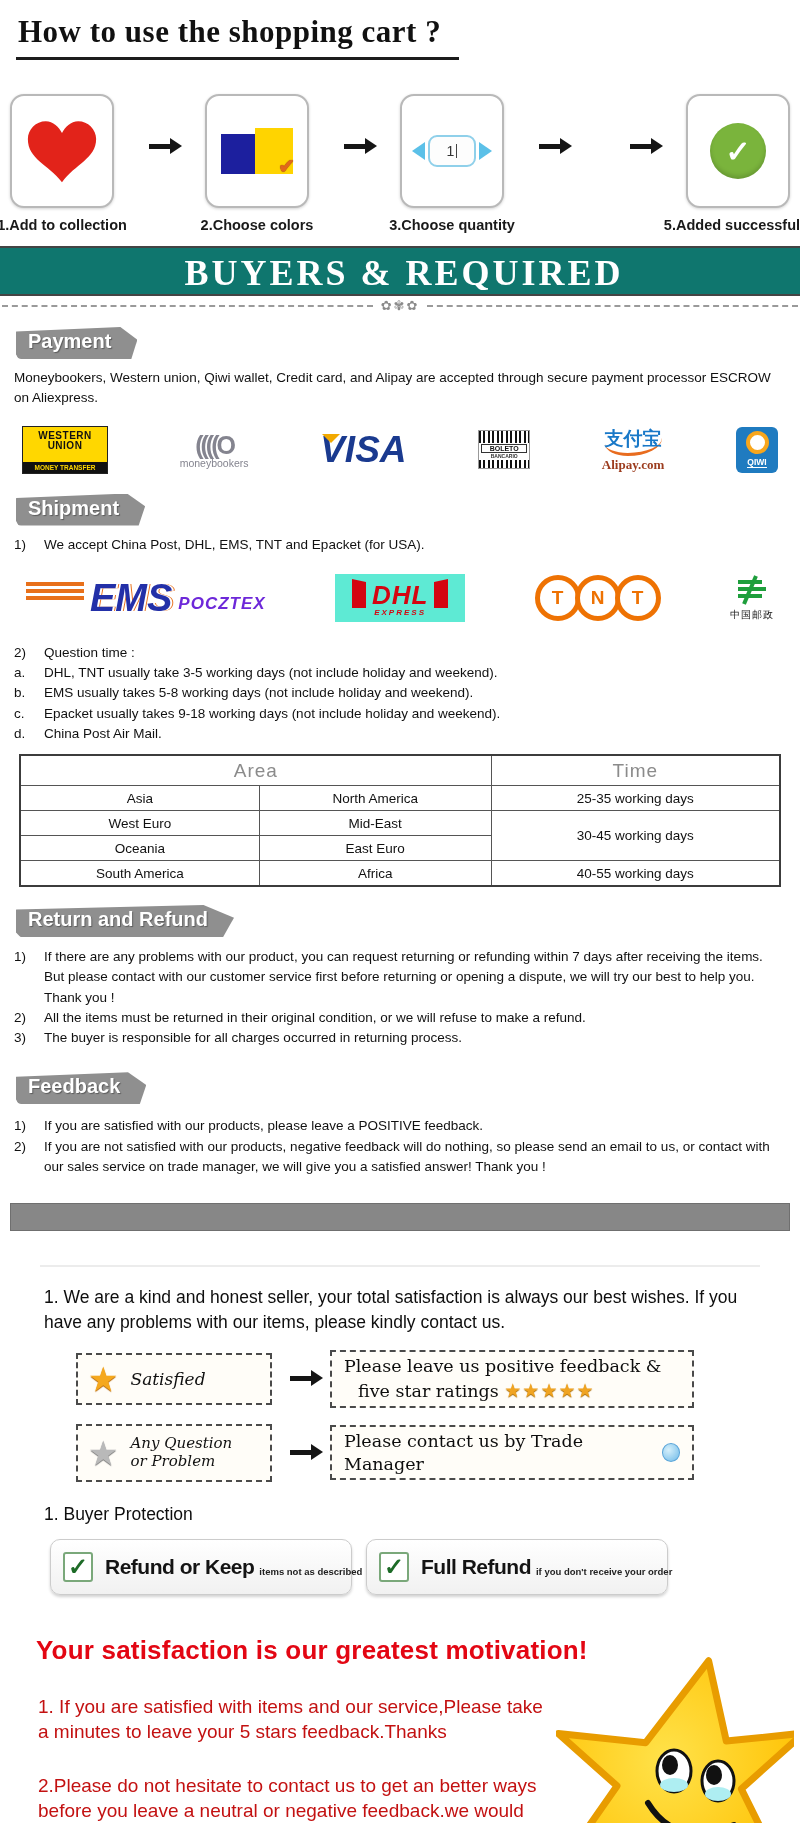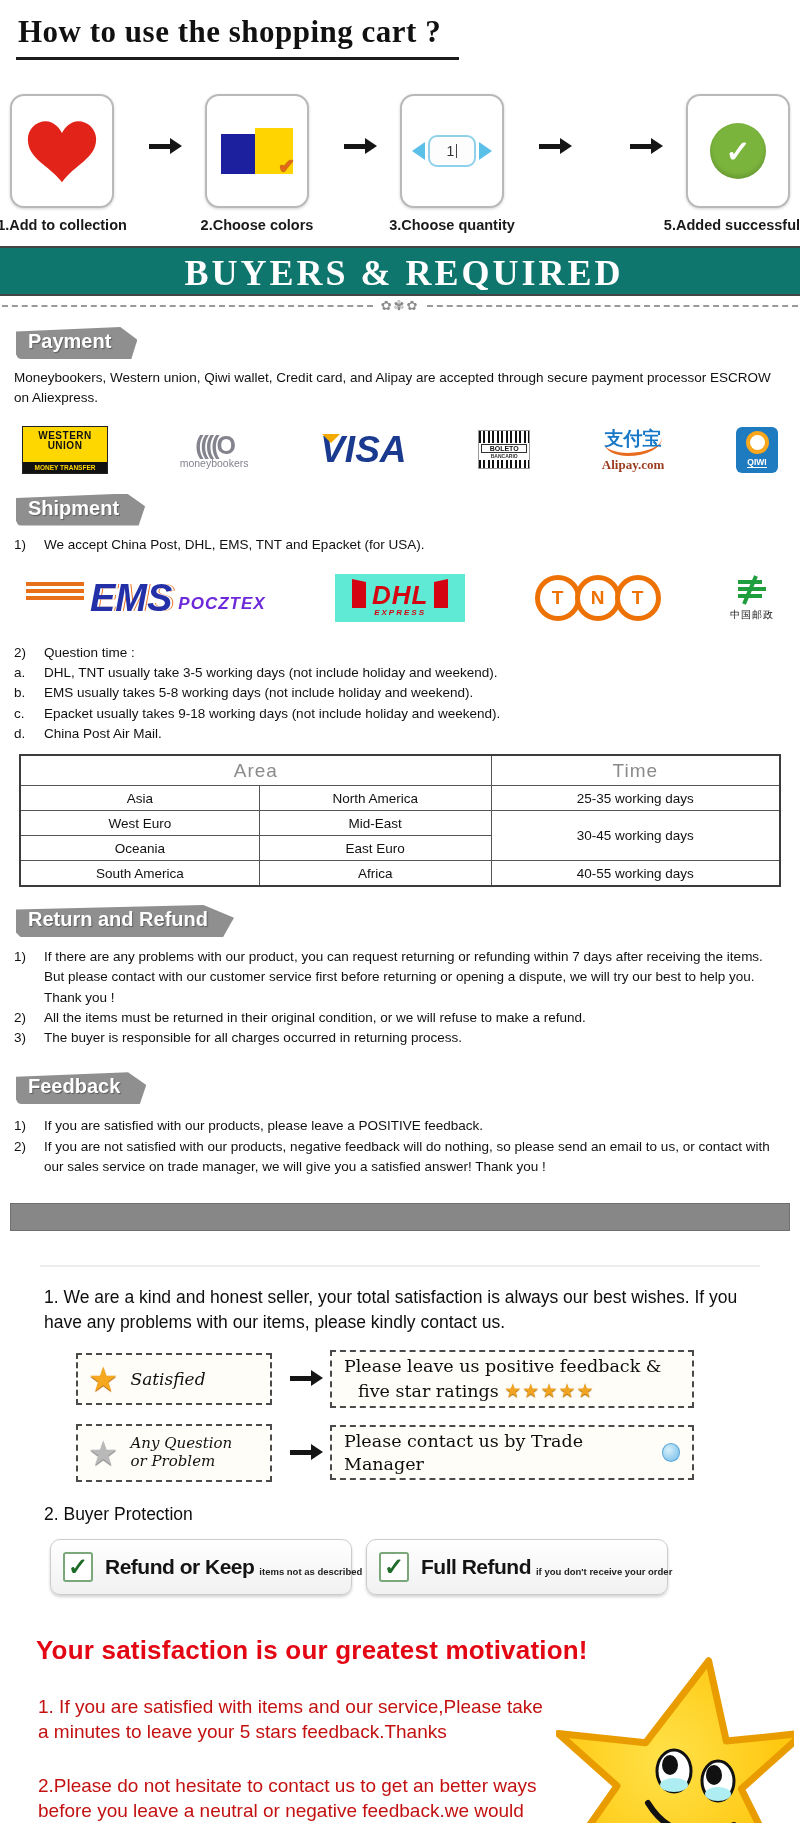--- a/index.html
+++ b/index.html
@@ -375,21 +375,21 @@
     </div>
     <div class="sat-arrow">
         <div class="arrow-shape"></div>
       </div>
     <div class="dash-box sat-right" style="display:flex;align-items:center;min-height:44px;">
       <span>Please contact us by Trade Manager</span>
       <span class="tm-icon"></span>
     </div>
   </div>
 
-  <div class="bp-heading">2. Buyer Protection</div>
+  <div class="bp-heading">1. Buyer Protection</div>
   <div class="badges-row">
     <div class="badge">
       <div class="badge-check">✓</div>
       <span class="badge-title">Refund or Keep</span>
       <span class="badge-sub">items not as described</span>
     </div>
     <div class="badge">
       <div class="badge-check">✓</div>
       <span class="badge-title">Full Refund</span>
       <span class="badge-sub">if you don't receive your order</span>

